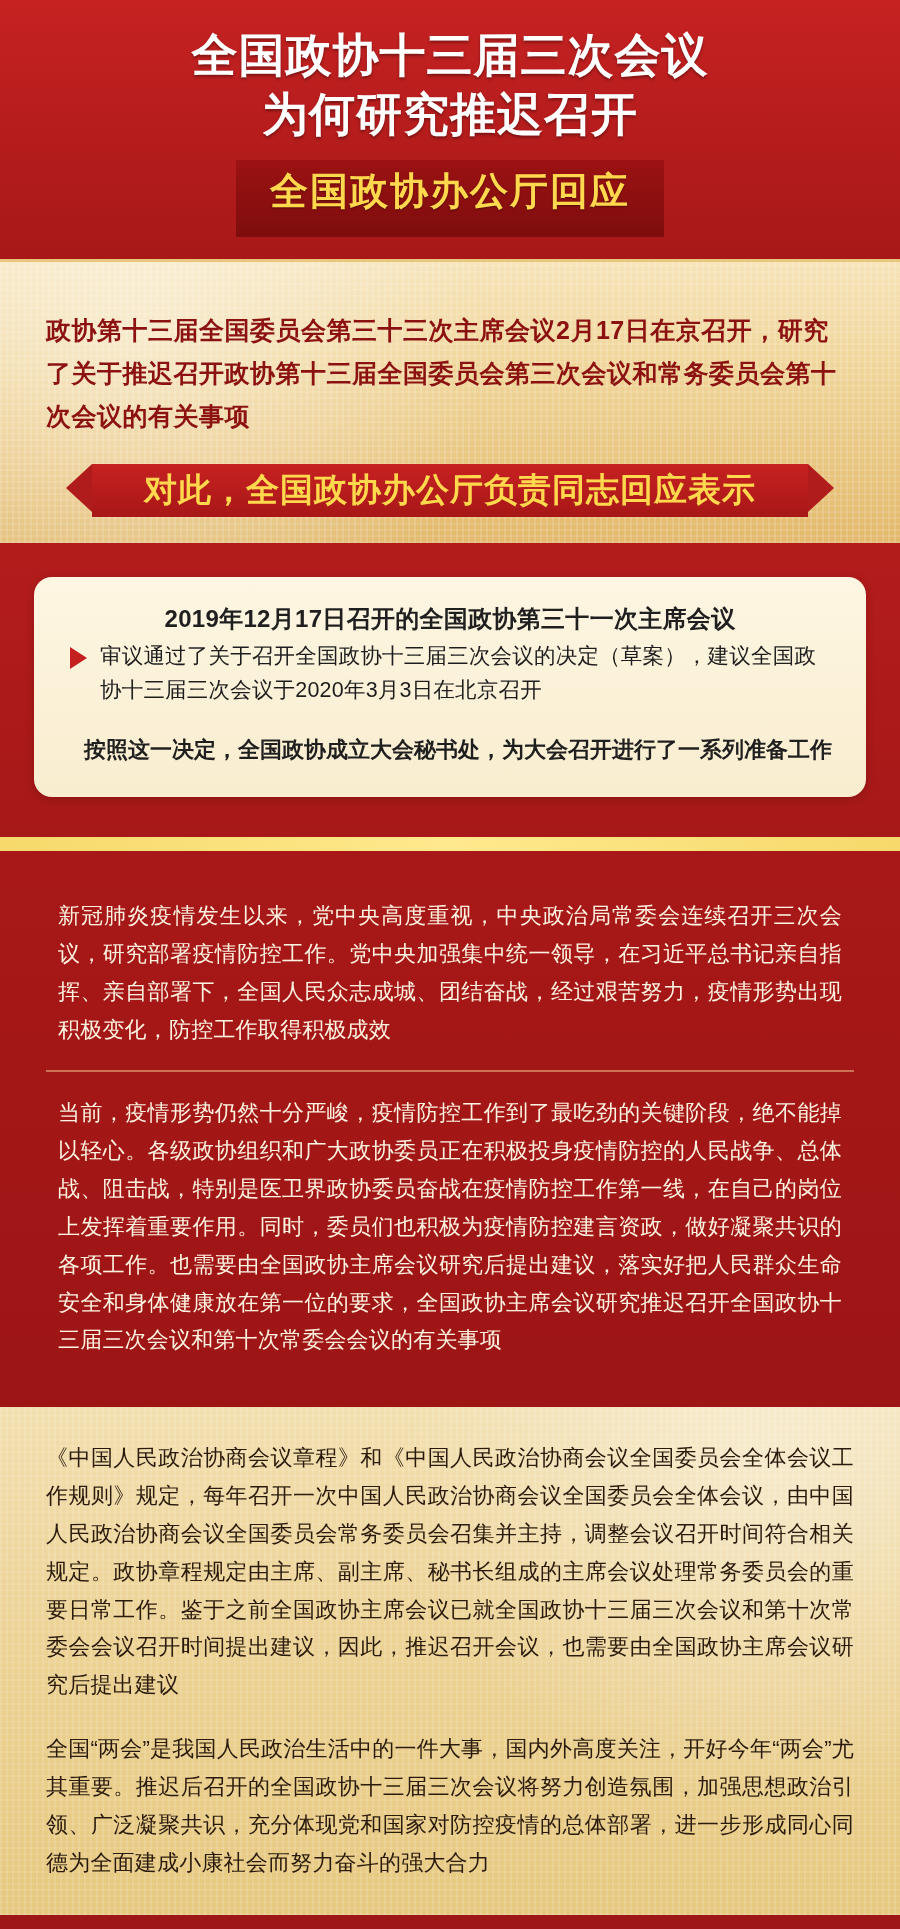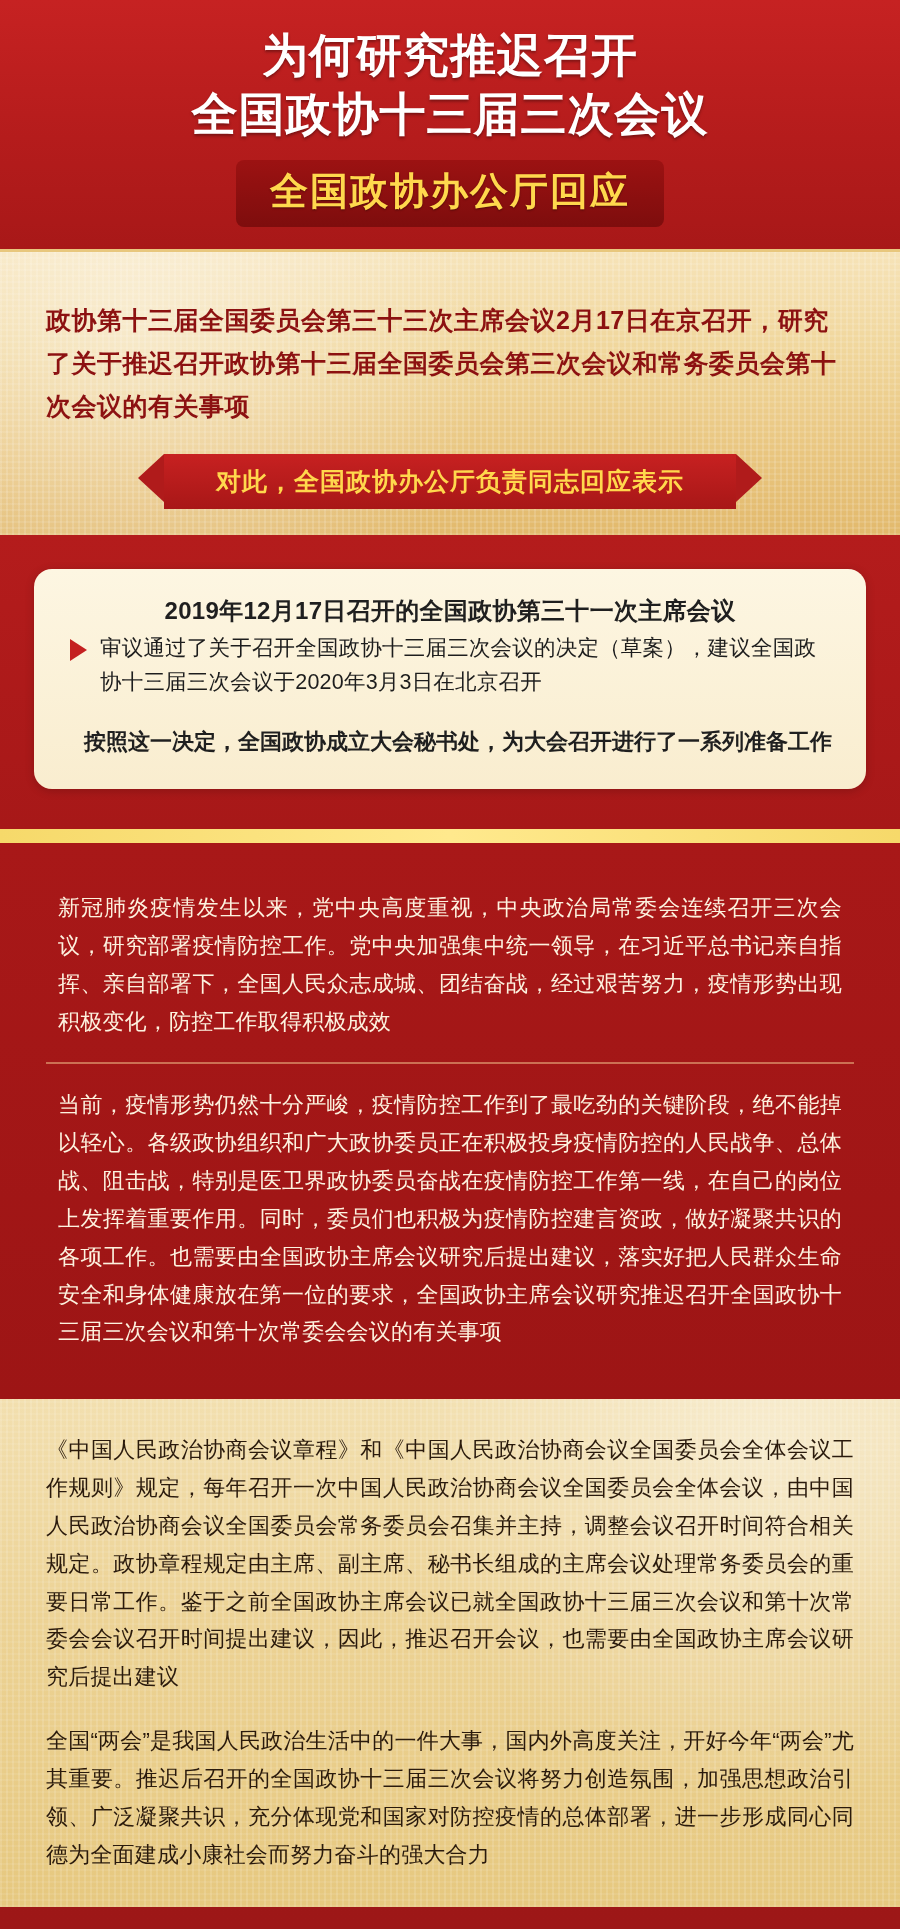--- a/index.html
+++ b/index.html
@@ -38,22 +38,22 @@
     margin-top: 16px;
     display: flex;
     justify-content: center;
   }
   .header-sub {
     display: inline-block;
     background: linear-gradient(180deg, #9c1212 0%, #7e0d0d 100%);
     color: #ffd84d;
     font-size: 38px;
     font-weight: bold;
-    padding: 6px 34px 10px 34px;
-    border-radius: 8px;
+    padding: 6px 34px 20px 34px;
+    border-radius: 1px;
     letter-spacing: 2px;
     text-shadow: 0 1px 2px rgba(0,0,0,.4);
   }
   
   .gold-band {
     position: relative;
     background:
       radial-gradient(circle at 15% 25%, rgba(255,255,255,.45), rgba(255,255,255,0) 45%),
       linear-gradient(180deg, #f6e3b8 0%, #f0d69b 35%, #e9c680 70%, #e2b96c 100%);
     padding: 28px 46px 26px 46px;
@@ -83,23 +83,23 @@
     position: relative;
     z-index: 2;
     margin-top: 26px;
     display: flex;
     justify-content: center;
   }
   .ribbon {
     position: relative;
     background: linear-gradient(180deg, #c72121 0%, #a81717 100%);
     color: #ffd84d;
-    font-size: 25px;
-    font-weight: bold;
-    padding: 11px 52px;
+    font-size: 33px;
+    font-weight: bold;
+    padding: 4px 52px;
     letter-spacing: 1px;
   }
   .ribbon::before, .ribbon::after {
     content: "";
     position: absolute;
     top: 0;
     width: 0;
     height: 0;
     border-top: 24px solid transparent;
     border-bottom: 24px solid transparent;
@@ -213,22 +213,22 @@
     margin-top: 26px;
   }
 </style>
 </head>
 <body>
 
 <div class="page">
 
   <div class="header">
     <div class="header-title">
+      <div>全国政协十三届三次会议</div>
       <div>为何研究推迟召开</div>
-      <div>全国政协十三届三次会议</div>
     </div>
     <div class="header-sub-wrap">
       <div class="header-sub">全国政协办公厅回应</div>
     </div>
   </div>
 
   <div class="gold-band">
     <div class="lead-text">政协第十三届全国委员会第三十三次主席会议2月17日在京召开，研究了关于推迟召开政协第十三届全国委员会第三次会议和常务委员会第十次会议的有关事项</div>
     <div class="ribbon-wrap">
       <div class="ribbon">对此，全国政协办公厅负责同志回应表示</div>

